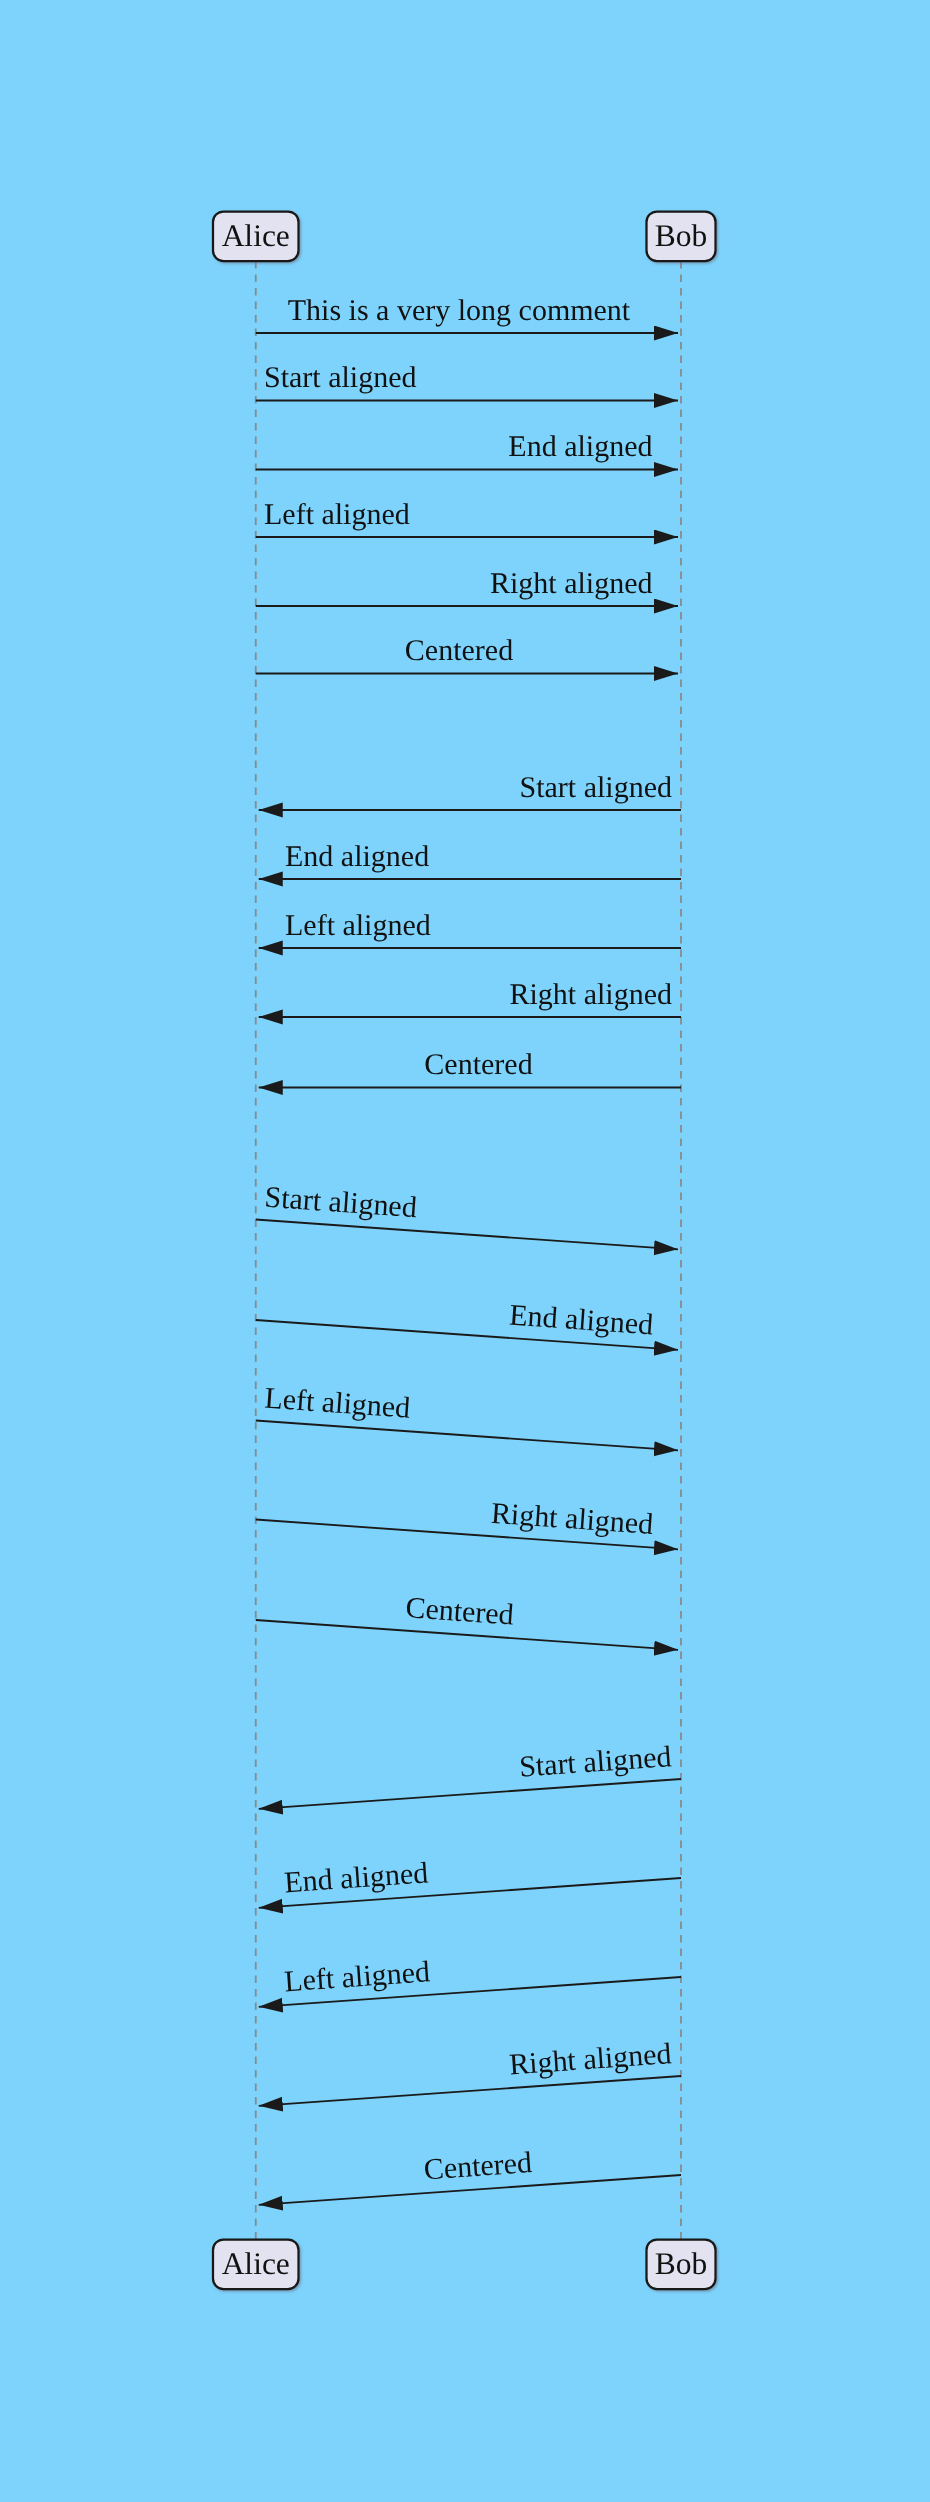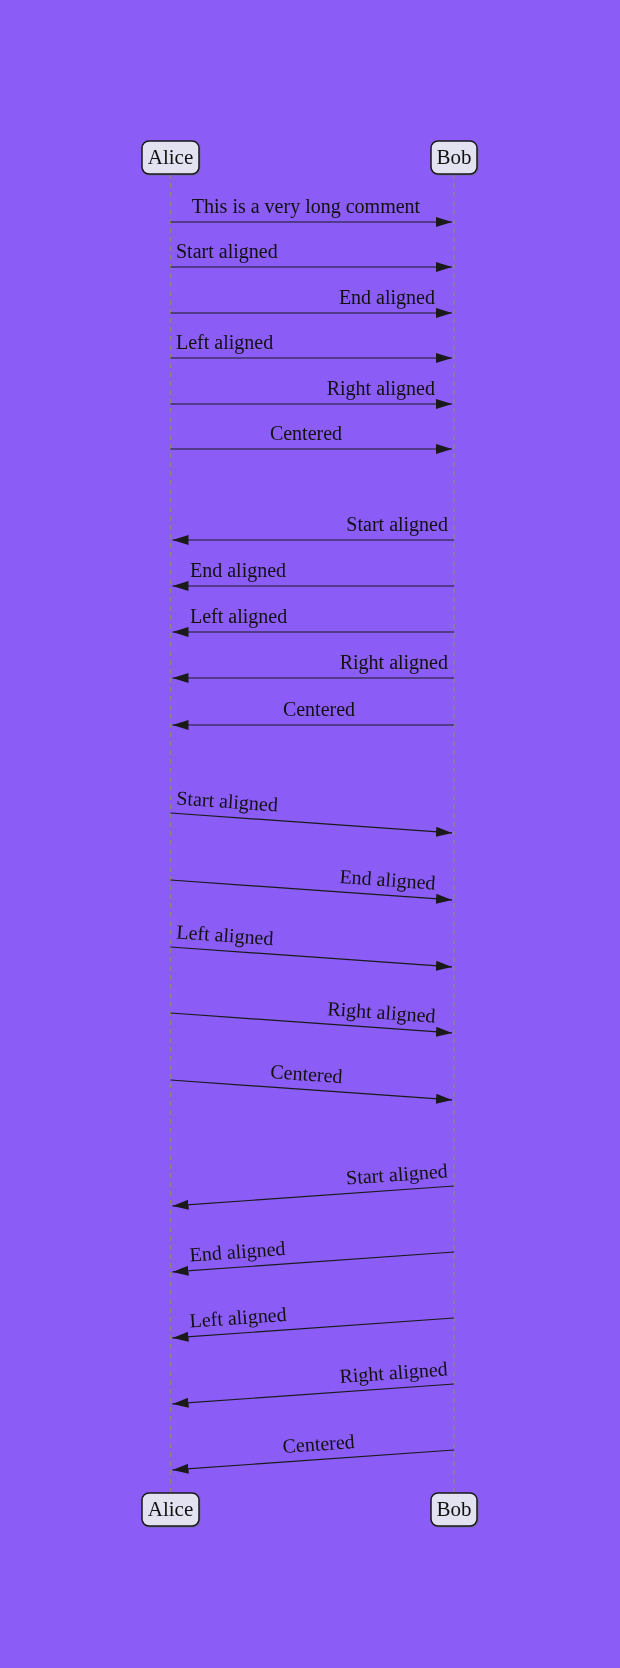--- a/index.html
+++ b/index.html
@@ -1,19 +1,19 @@
 <!DOCTYPE html>
 <html><head>
 <meta charset="utf-8">
 <style>
   html,body{margin:0;padding:0;background:#ffffff;}
   .canvas{
     position:relative;
     width:620px;height:1668px;
-    background:#8b5cf6;
+    background:#7dd3fc;
     font-family:"Liberation Serif","DejaVu Serif",serif;
   }
   svg{display:block;}
   .actor-box{
     fill:#e2e2f0;
     stroke:#181818;
     stroke-width:1.5;
   }
   .actor-shadow{
     filter:drop-shadow(1.5px 1.5px 0.6px rgba(110,110,130,0.55));

